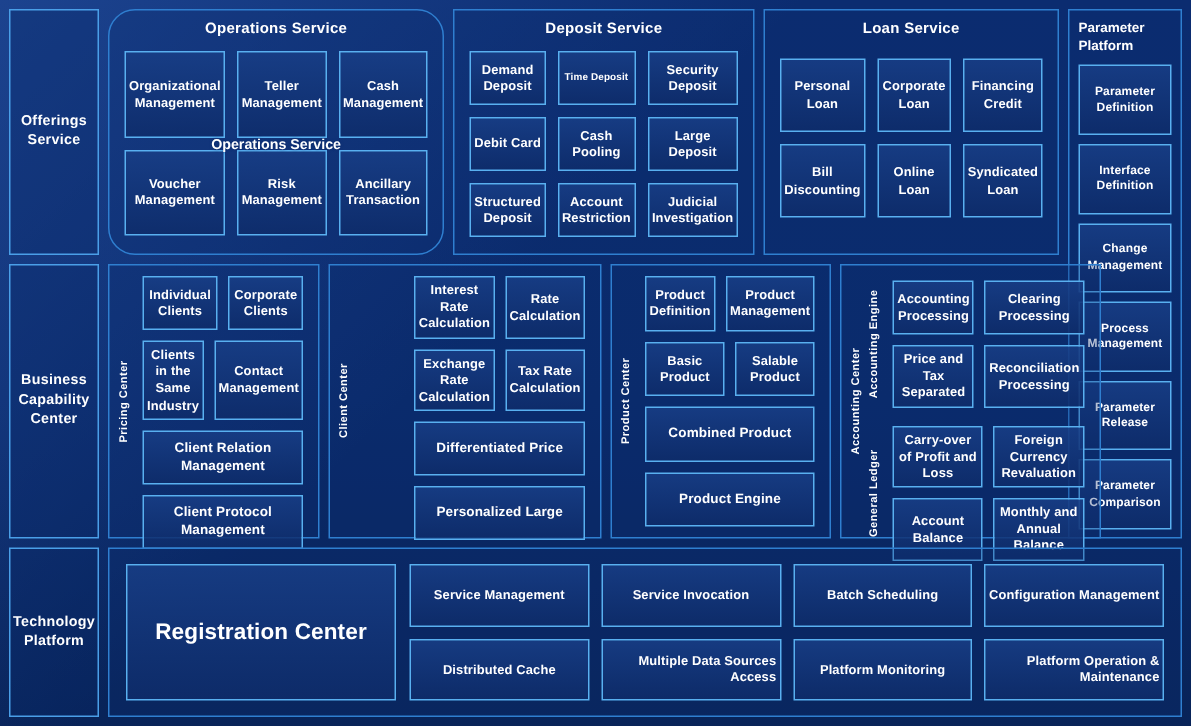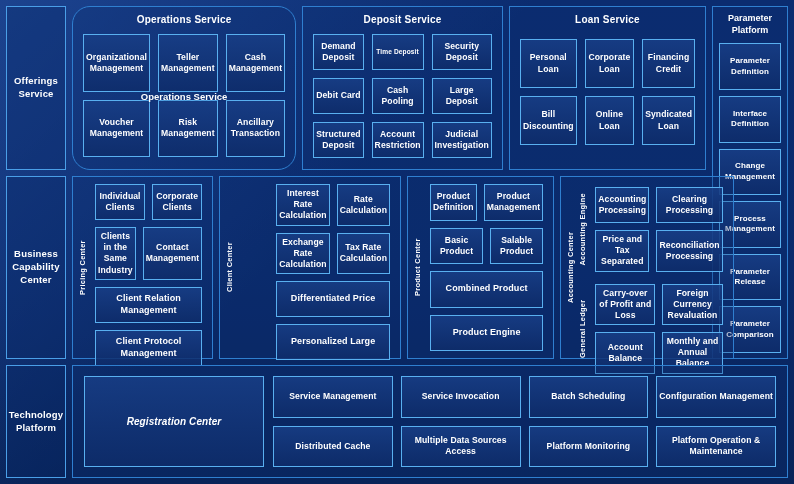--- a/index.html
+++ b/index.html
@@ -63,21 +63,21 @@
   }
 
   
   .col-narrow{
     width:76px;flex:0 0 76px;
     border:1px solid #2f7fd0;background:rgba(13,45,112,.30);
     box-sizing:border-box;display:flex;flex-direction:column;
     padding:5px 6px;gap:6px;
   }
   .col-narrow .title{
-    text-align:center;font-size:9px;font-weight:bold;line-height:1.35;
+    text-align:left;font-size:9px;font-weight:bold;line-height:1.35;
     padding-bottom:1px;
   }
   .col-narrow .cell{min-height:0;flex:1;font-size:8px;}
 
   
   .vlabel{
     writing-mode:vertical-rl;transform:rotate(180deg);
     font-size:7.4px;font-weight:bold;letter-spacing:.3px;
     display:flex;align-items:center;justify-content:center;
     flex:0 0 12px;padding:0;white-space:nowrap;
@@ -105,26 +105,26 @@
     flex:1;display:grid;grid-template-columns:1fr 1fr;gap:7px;
     padding:6px 7px;box-sizing:border-box;
   }
 
   
   .tech{
     flex:1;border:1px solid #2f7fd0;background:rgba(13,45,112,.30);
     box-sizing:border-box;display:flex;gap:9px;padding:10px 11px;
   }
   .reg{flex:0 0 180px;}
-  .reg .cell{height:100%;font-size:10px;font-style:italic;}
+  .reg .cell{height:100%;font-size:15px;}
   .tech-grid{
     flex:1;display:grid;grid-template-columns:repeat(4,1fr);
     grid-template-rows:1fr 1fr;gap:8px;
   }
-  .tech-grid .cell{font-size:8.6px;min-height:0;}
+  .tech-grid .cell{font-size:8.6px;min-height:0;text-align:right;}
 </style>
 </head>
 <body>
 
 <div id="root">
 
   <div class="row row1">
 
     <div class="band-label">
       <span>Offerings Service</span>

